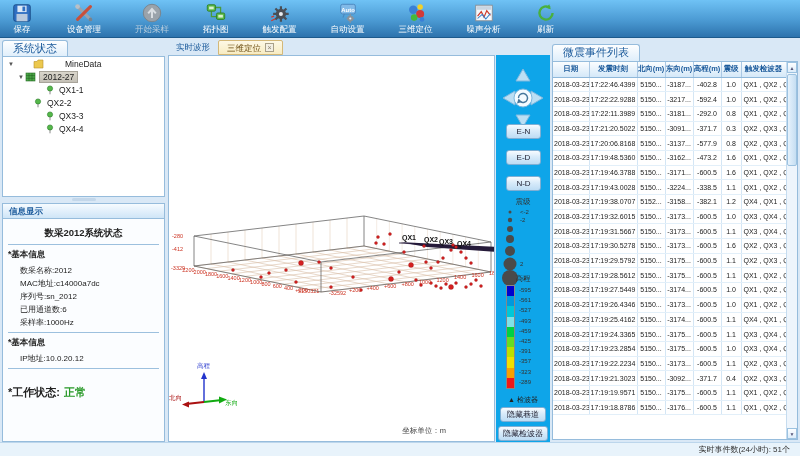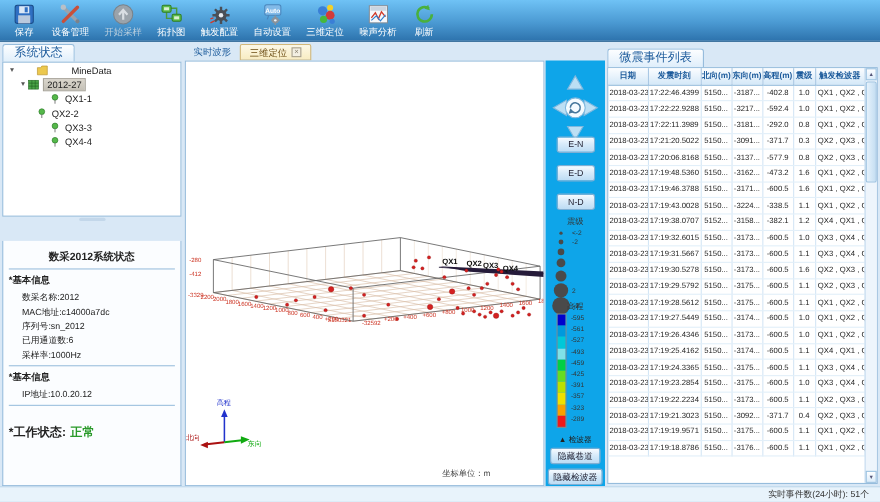--- a/index.html
+++ b/index.html
@@ -3,21 +3,21 @@
 <meta charset="utf-8">
 <style>
   * { margin:0; padding:0; box-sizing:border-box; }
   html,body { width:800px; height:456px; overflow:hidden; }
   body { position:relative; background:#d9e8f6; font-family:"Liberation Sans","DejaVu Sans",sans-serif; font-size:9px; color:#222; }
 
   
   .toolbar { position:absolute; left:0; top:0; width:800px; height:38px;
     background:linear-gradient(#6fc2f5,#4b9ad3 55%,#2d73ad);
     border-bottom:1px solid #1d5a8c; }
-  .tool-items { display:flex; align-items:flex-start; padding:2px 0 0 4px; }
+  .tool-items { display:flex; align-items:flex-start; padding:2px 0 0 4px;gap:20px; }
   .tool-item { display:flex; flex-direction:column; align-items:center; padding:0 7px; cursor:default; }
   .tool-icon { width:22px; height:22px; display:block; }
   .tool-icon svg { width:22px; height:22px; display:block; }
   .tool-label { font-size:8.5px; color:#ffffff; margin-top:0px; white-space:nowrap; }
   .tool-item.disabled .tool-label { color:#b9cede; }
 
   
   .ui-tab { display:inline-block; height:20px; line-height:15px; padding:0 10px;
     background:linear-gradient(#fdfeff,#d9ebfa); border:1px solid #96bcdc; border-bottom:none;
     border-radius:3px 3px 0 0; font-size:11px; font-weight:normal; color:#1b5a9b; }
@@ -260,20 +260,21 @@
             <circle cx="5" cy="3.5" r="2.6" fill="#55b84a" stroke="#2a7a28" stroke-width="0.6"></circle>
             <path d="M5 6 L5 9.3" stroke="#6a6a6a" stroke-width="0.8"></path>
           </svg>
         </span>
         <span class="tlabel">QX4-4</span>
       </div>
     </div>
   <div class="splitter-h">
       <i></i>
     </div>
+  <div class="info-header">信息显示</div>
   <div class="info-body">
       <div class="info-title">数采2012系统状态</div>
       <div class="info-sep"></div>
       <div class="info-heading">*基本信息</div>
       <div class="info-line">数采名称:2012</div>
       <div class="info-line">MAC地址:c14000a7dc</div>
       <div class="info-line">序列号:sn_2012</div>
       <div class="info-line">已用通道数:6</div>
       <div class="info-line">采样率:1000Hz</div>
       <div class="info-sep"></div>

